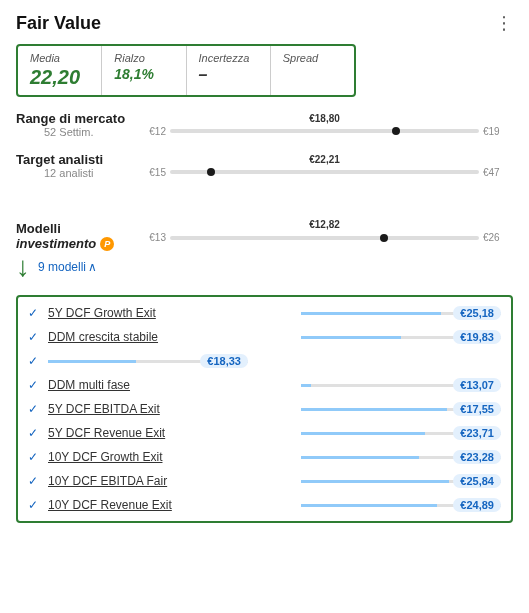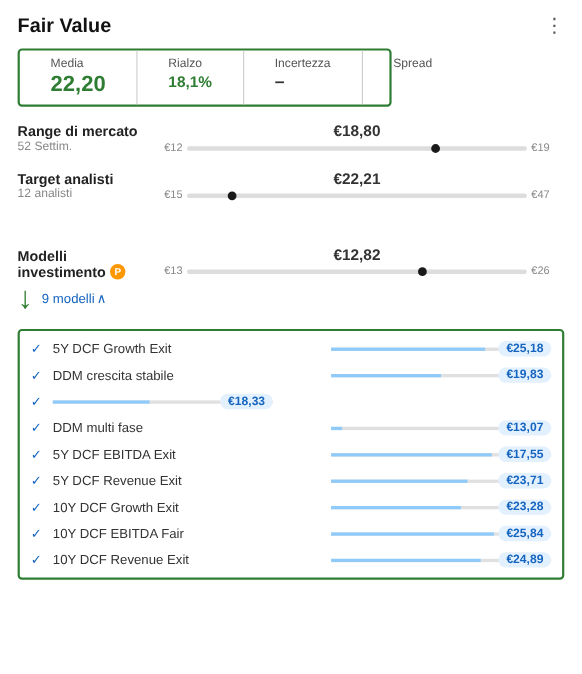--- a/index.html
+++ b/index.html
@@ -34,22 +34,23 @@
     .metrics-row {
       display: flex;
       align-items: stretch;
       gap: 0;
       border: 2px solid #2e7d32;
       border-radius: 4px;
       margin-bottom: 14px;
       width: 340px;
     }
     .metric-cell {
-      padding: 6px 28px;
+      padding: 6px 12px;
       flex: 1;
+      font-style: italic;
     }
     .metric-cell.media {
       border-right: 1px solid #ccc;
     }
     .metric-cell.rialzo {
       border-right: 1px solid #ccc;
     }
     .metric-cell.incertezza {
       border-right: 1px solid #ccc;
     }
@@ -89,34 +90,35 @@
       margin-bottom: 14px;
       gap: 0;
     }
     .range-label-col {
       width: 120px;
       flex-shrink: 0;
     }
     .range-sub-label {
       font-size: 11px;
       color: #888;
+      margin-left: 28px;
     }
     .range-label-text {
       font-size: 13px;
       font-weight: 600;
       color: #222;
     }
     .range-bar-col {
       flex: 1;
       display: flex;
       flex-direction: column;
       align-items: center;
     }
     .range-top-val {
-      font-size: 14px;
+      font-size: 10px;
       font-weight: 600;
       color: #333;
       margin-bottom: 2px;
     }
     .range-bar-wrapper {
       display: flex;
       align-items: center;
       gap: 4px;
       width: 100%;
     }
@@ -190,20 +192,21 @@
     .model-check {
       color: #1565c0;
       font-size: 12px;
       margin-right: 6px;
       width: 14px;
     }
     .model-name {
       flex: 1;
       font-size: 12px;
       color: #333;
+      text-decoration: underline;
     }
     .model-bar-area {
       width: 200px;
       display: flex;
       align-items: center;
       justify-content: flex-end;
       position: relative;
     }
     .model-bar-track {
       position: absolute;
@@ -290,21 +293,21 @@
       </div>
     </div>
   </div>
 
   <div class="range-row" style="align-items:flex-start;margin-top:40px;">
     <div class="range-label-col" style="padding-top:2px;">
       <div style="display:flex; flex-direction:column; gap:0px;">
         <div style="display:flex; align-items:center; gap:4px;">
           <span class="range-label-text"><strong>Modelli</strong></span>
         </div>
-        <div style="display:flex; align-items:flex-start; gap:4px;">
+        <div style="display:flex; align-items:center; gap:4px;font-style:italic;">
           <span class="range-label-text"><strong>investimento</strong></span>
           <span class="modelli-icon-p">P</span>
         </div>
         <div style="display:flex; align-items:center; gap:2px; margin-top:2px;">
           <span class="big-arrow">↓</span>
           <span class="modelli-link">
             <span>9 modelli</span>
             <span>∧</span>
           </span>
         </div>

